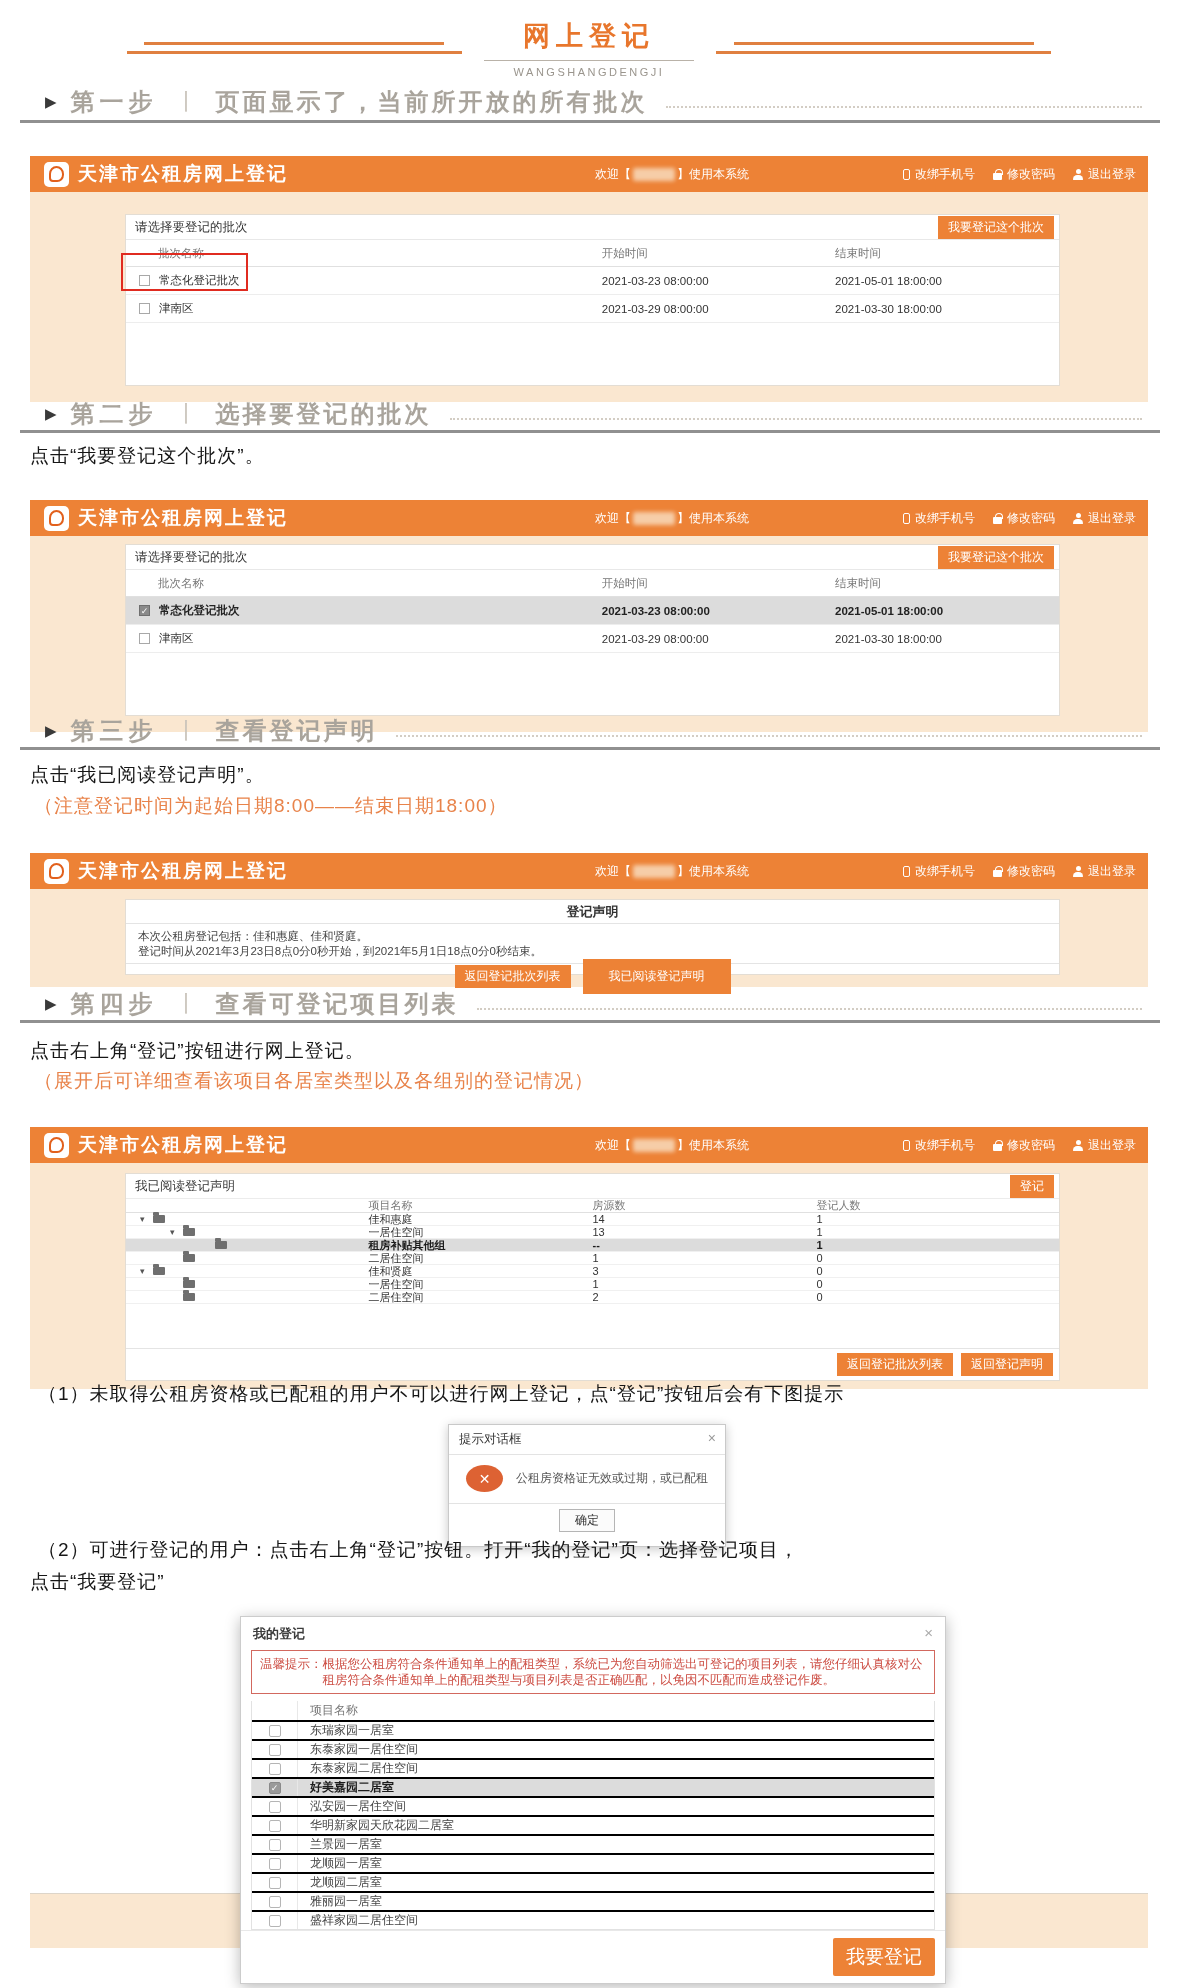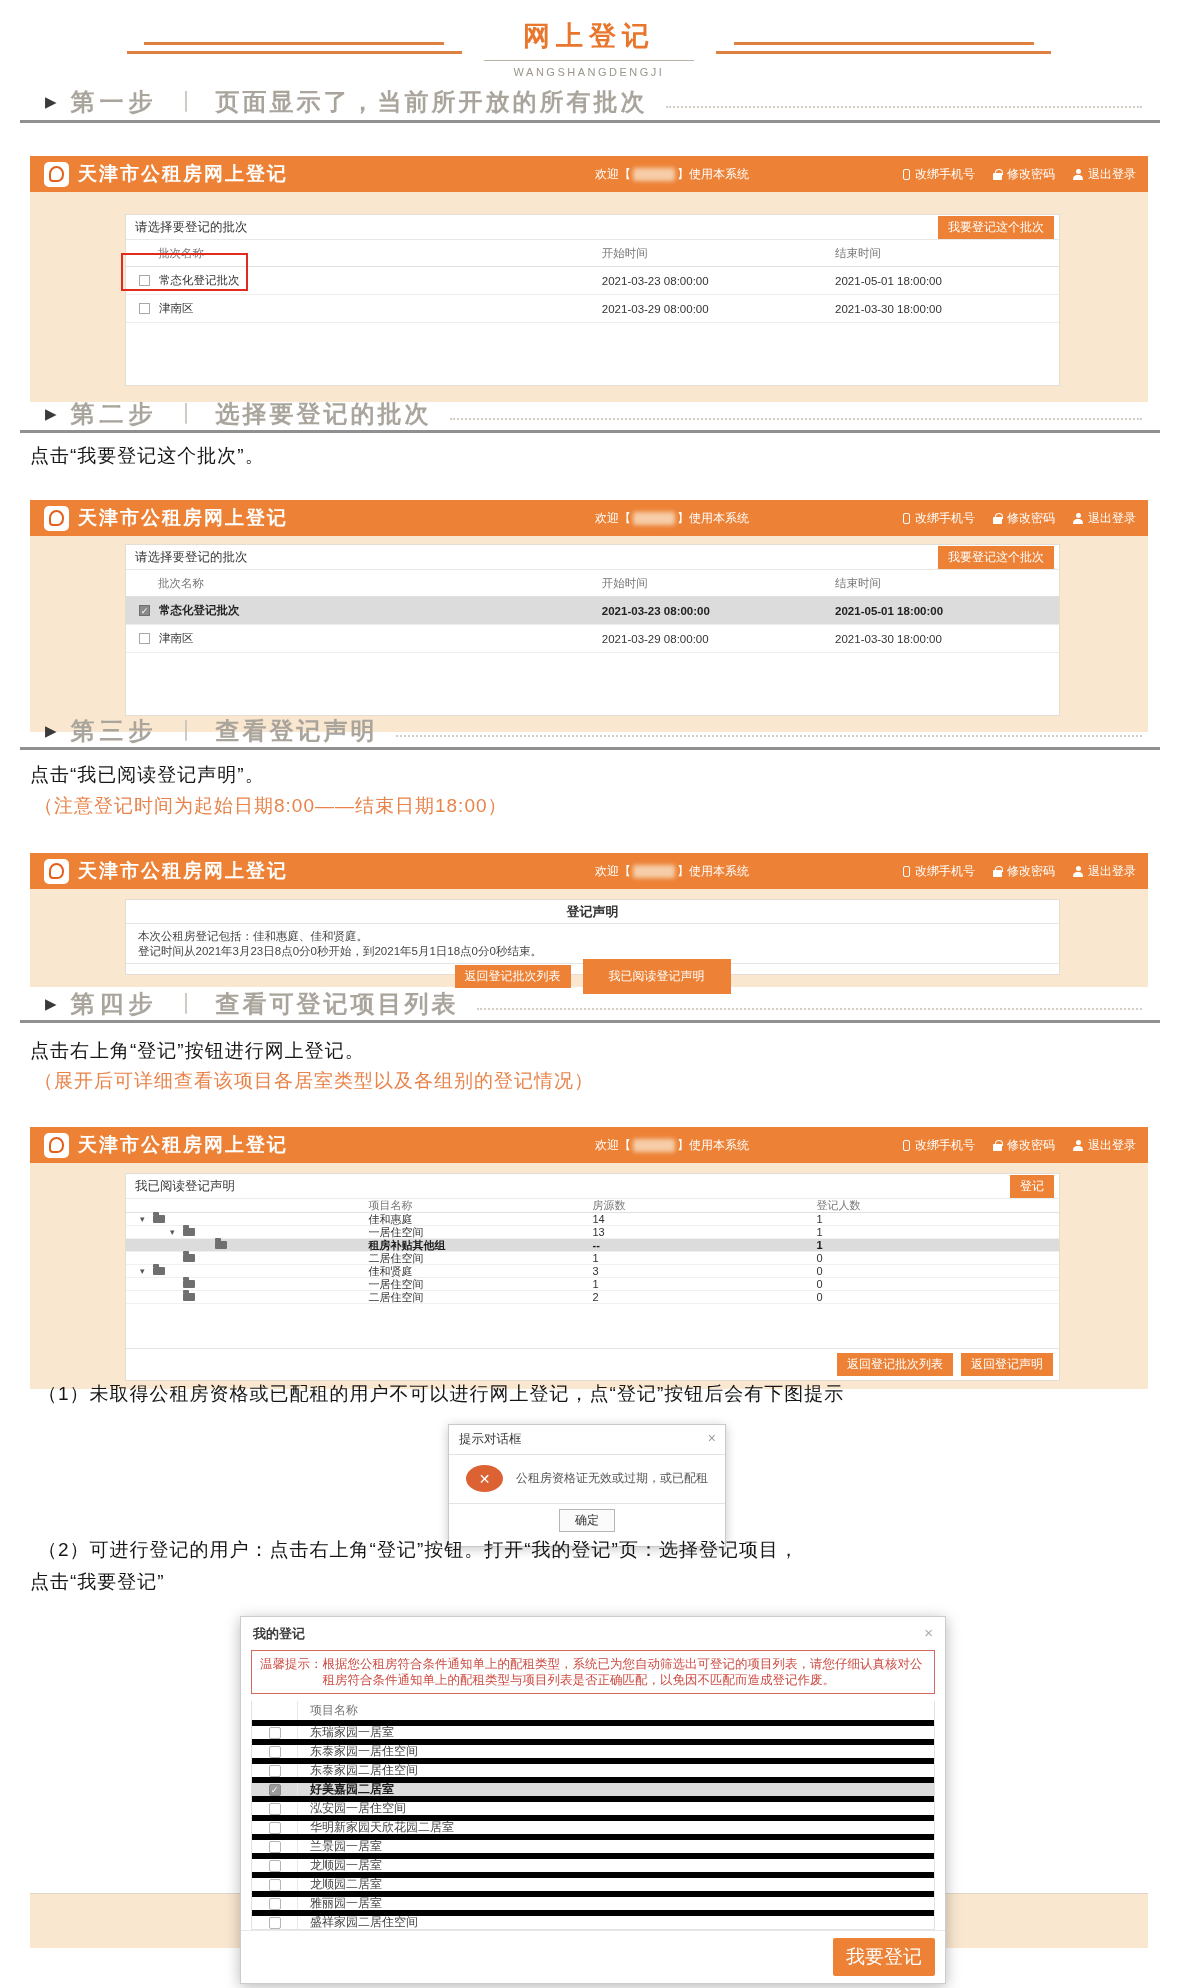--- a/index.html
+++ b/index.html
@@ -95,21 +95,21 @@
   .btn-plain { background:#fbfbfb; border:1px solid #b5b5b5; font-size:12px; padding:2px 15px; color:#333; cursor:pointer; font-family:inherit; }
 
   
   .backdrop-strip { position:absolute; left:30px; top:1893px; width:1118px; height:55px; background:var(--cream); border-top:1px solid #ddd5c9; }
   .modal { position:absolute; left:240px; top:1616px; width:706px; height:368px; background:#fff; border:1px solid #ccc; box-shadow:0 3px 14px rgba(0,0,0,.28); display:flex; flex-direction:column; }
   .modal-title { position:relative; padding:8px 12px 5px; font-size:13px; font-weight:bold; color:#3c3c3c; }
   .modal-close { position:absolute; right:12px; top:7px; color:#ababab; font-size:15px; font-weight:normal; cursor:pointer; }
   .warnbox { margin:2px 10px 7px; border:1px solid #d2685e; padding:5px 8px; display:flex; color:var(--warn_red); font-size:12.5px; line-height:16px; }
   .warn-label { white-space:nowrap; }
   .mtable { margin:0 10px; border:1px solid #e2e2e2; border-top:none; }
-  .mt-row { display:flex; align-items:stretch; height:19px; border-top:6px solid #000000; font-size:12px; color:#444; }
+  .mt-row { display:flex; align-items:stretch; height:19px; border-top:2px solid #000000; font-size:12px; color:#444; }
   .mt-head { color:#777; background:#fff; border-top:1px solid #e2e2e2; }
   .mt-row.sel { background:var(--row_selected); font-weight:bold; color:#1c1c1c; }
   .mc1 { flex:0 0 46px; display:flex; align-items:center; justify-content:center; border-right:1px solid #e8e8e8; }
   .mc2 { flex:1; display:flex; align-items:center; padding-left:12px; }
   .mcb { width:12px; height:12px; border:1px solid #b5b5b5; border-radius:2px; background:#fff; font-size:9px; line-height:11px; color:#fff; text-align:center; cursor:pointer; }
   .mcb.on { background:#9a9a9a; border-color:#8a8a8a; }
   .modal-footer { margin-top:auto; border-top:1px solid #e8e8e8; padding:7px 10px 9px; text-align:right; }
   .btn-submit { background:var(--accent); color:#fff; border:none; font-size:19px; padding:6px 13px; border-radius:2px; cursor:pointer; font-family:inherit; }
 </style>
 </head>

